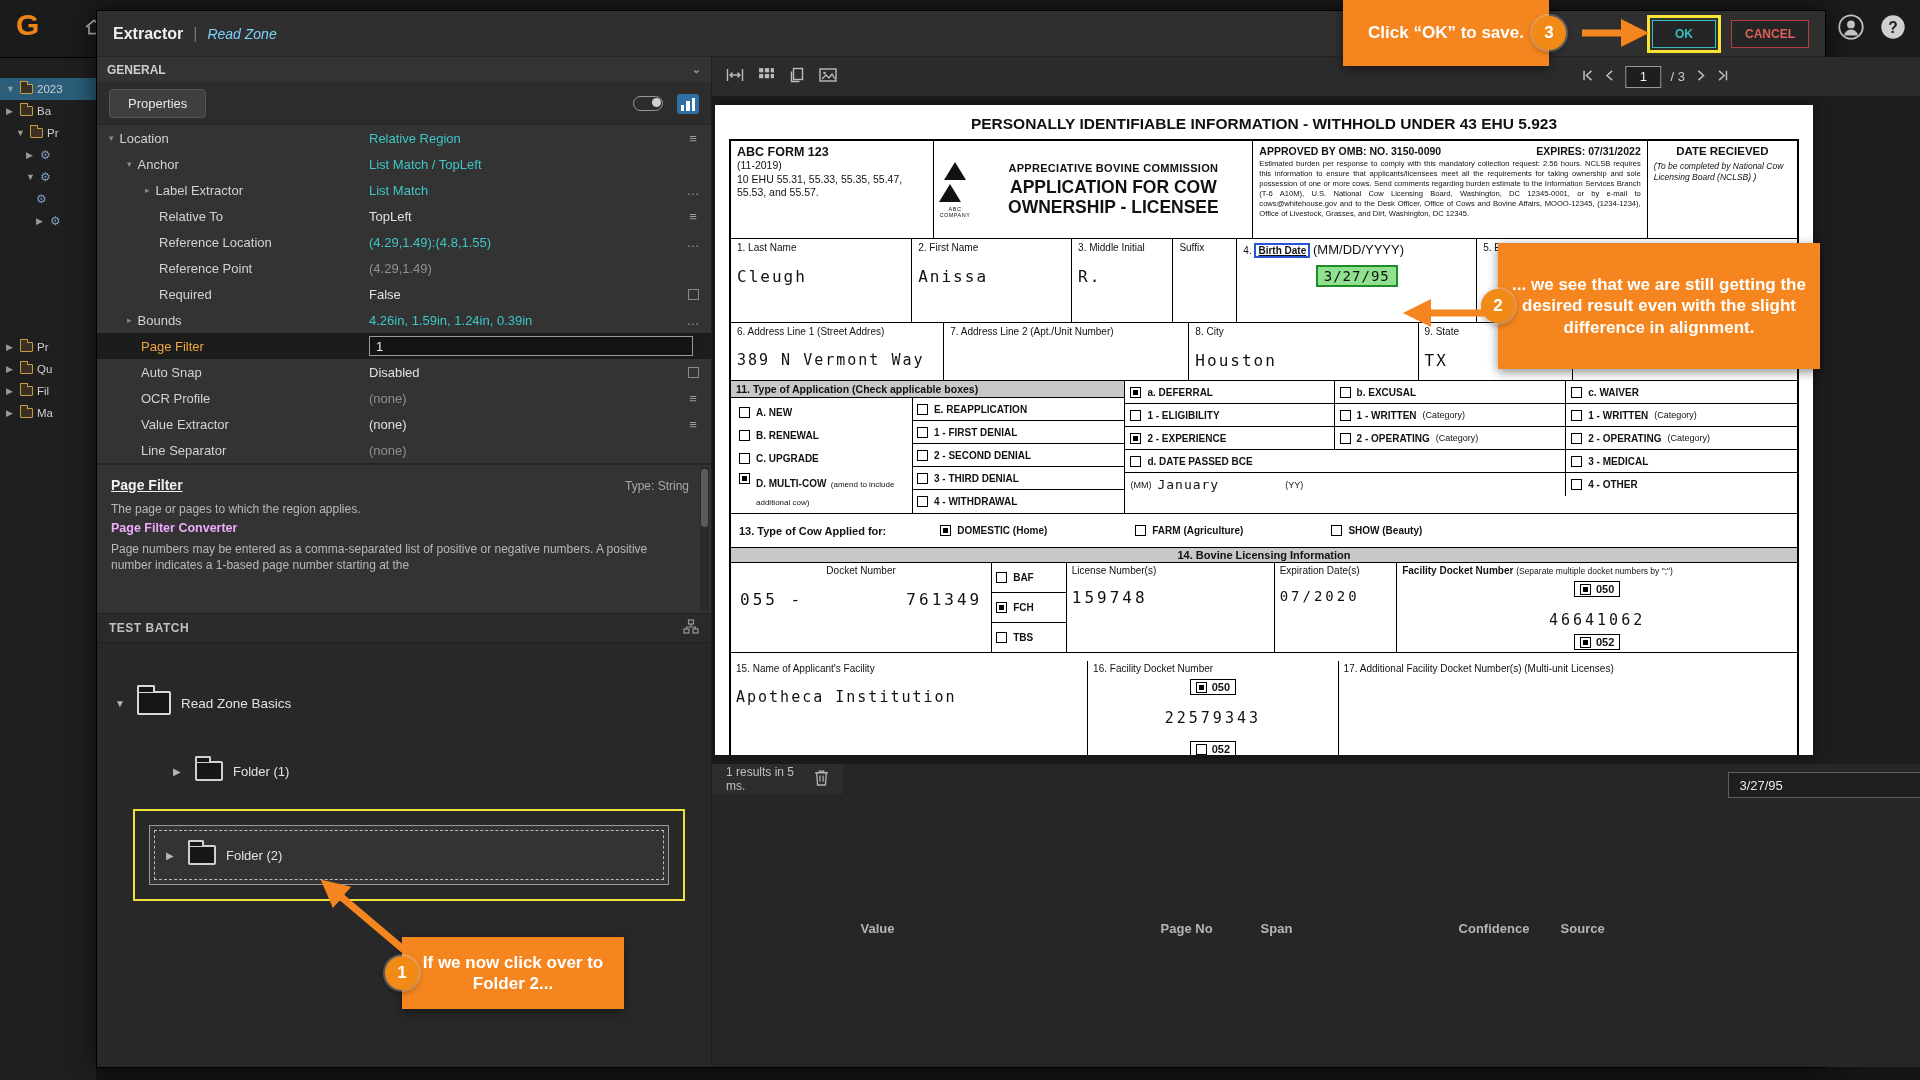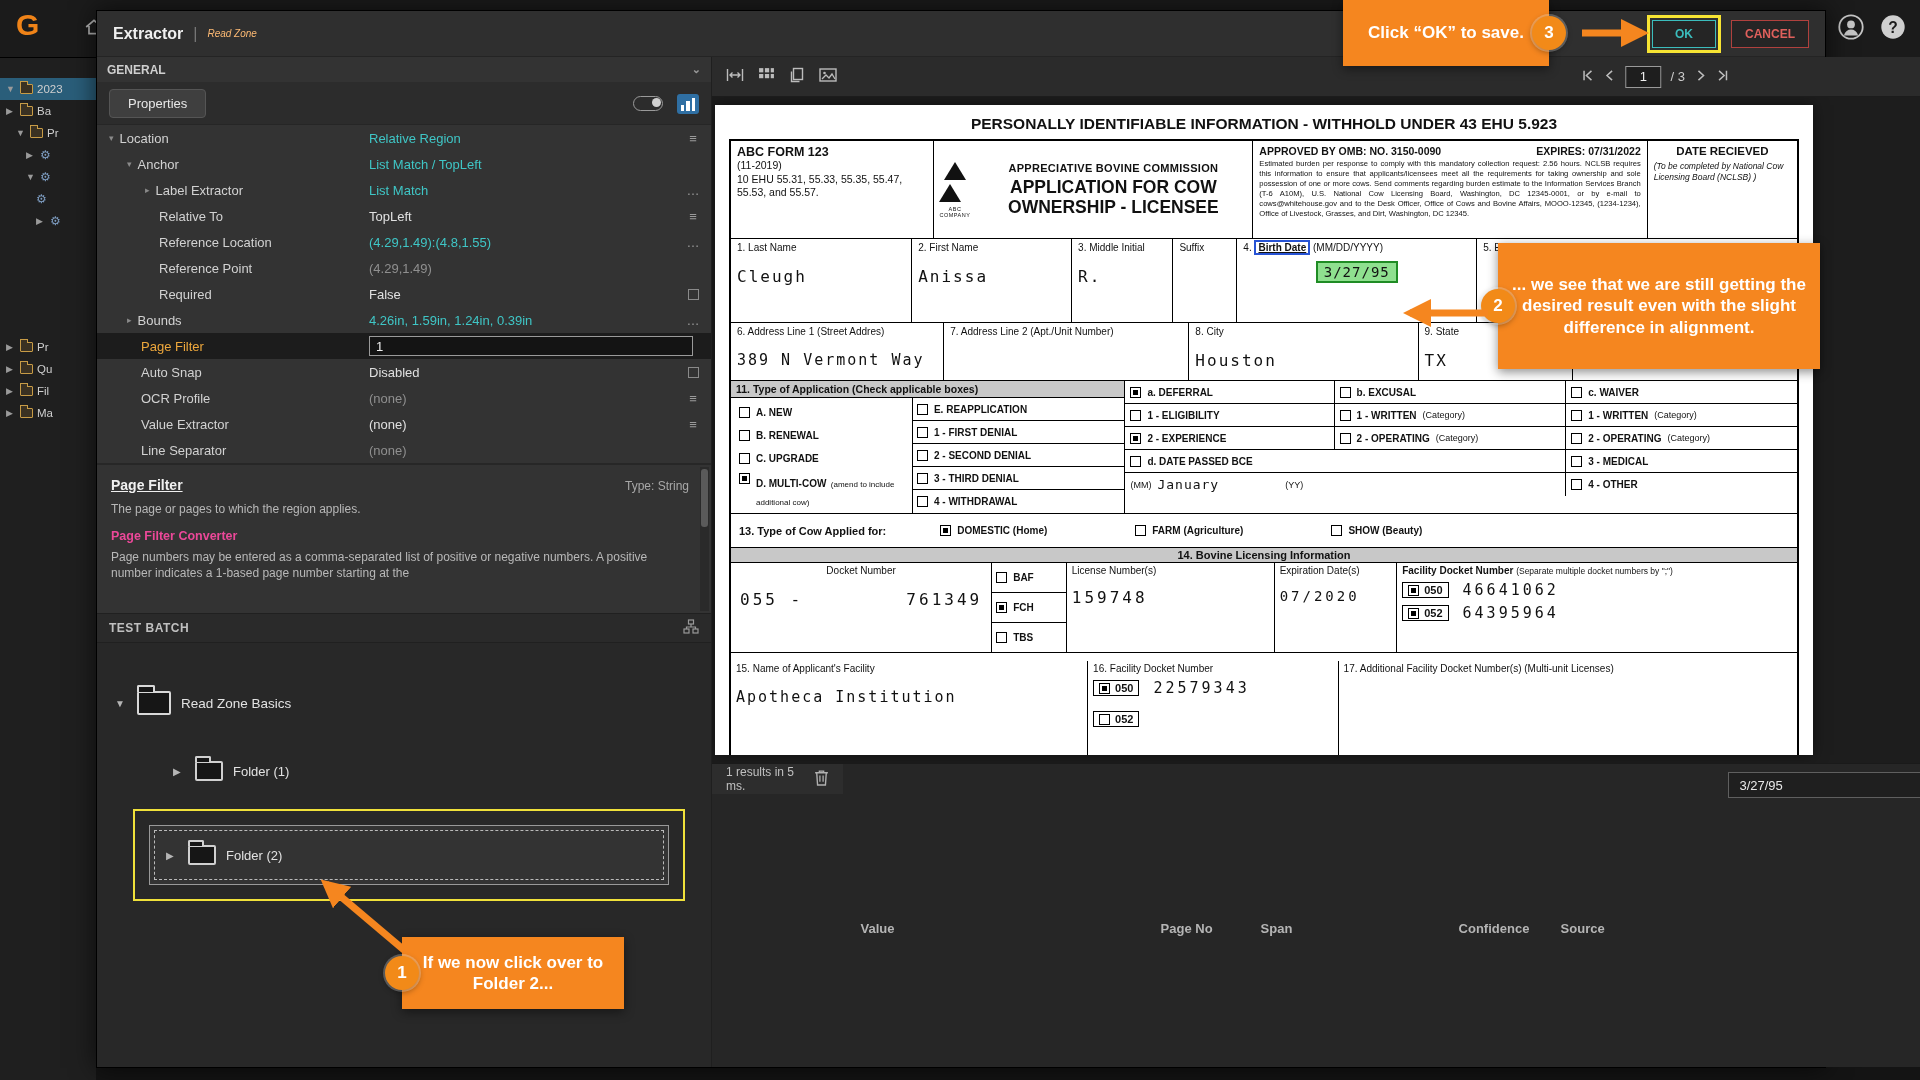--- a/index.html
+++ b/index.html
@@ -21,21 +21,21 @@
   .fold::before { content:""; position:absolute; top:-4px; left:-1px; width:6px; height:3px; border:1px solid #c79b46; border-bottom:none; background:#3a3122; }
   .gear { color:#7d9cc0; font-size:12px; }
   .ind1 { padding-left:16px; } .ind2 { padding-left:26px; } .ind3 { padding-left:36px; }
   .atspacer { height:104px; }
 
   
   #dialog { position:absolute; left:96px; top:10px; width:1730px; height:1058px; background:#2f2f2f; border:1px solid #000; box-shadow:0 0 24px rgba(0,0,0,.65); z-index:10; }
   #dlg-head { height:46px; display:flex; align-items:center; padding:0 16px; border-bottom:1px solid #242424; }
   #dlg-title { font-size:16px; font-weight:bold; color:#f0f0f0; }
   #dlg-sep { color:#777; margin:0 10px; }
-  #dlg-sub { font-style:italic; font-size:10px; color:#fdba74; }
+  #dlg-sub { font-style:italic; font-size:14px; color:#7dd3fc; }
   #dlg-spacer { flex:1; }
   .ok-wrap { border:3px solid #f7e433; padding:2px; }
   #ok-btn { width:64px; height:28px; background:#252525; border:1px solid #3bbdbd; color:#3bbdbd; font-weight:bold; font-size:12px; display:flex; align-items:center; justify-content:center; cursor:pointer; }
   #cancel-btn { margin-left:10px; width:78px; height:28px; background:#252525; border:1px solid #b0413e; color:#e0605c; font-weight:bold; font-size:12px; display:flex; align-items:center; justify-content:center; }
   #dlg-body { position:absolute; left:0; top:46px; right:0; bottom:0; display:flex; }
 
   
   #leftcol { width:615px; flex:none; background:#333; border-right:1px solid #1f1f1f; display:flex; flex-direction:column; }
   #tabsrow { height:42px; background:#2c2c2c; display:flex; align-items:center; padding:0 12px; border-bottom:1px solid #262626; }
   #props-tab { background:#3f3f3f; border:1px solid #555; border-radius:4px; color:#e8e8e8; font-size:13px; padding:6px 18px; }
@@ -58,21 +58,21 @@
   .teal { color:#3fc6c6; } .plain { color:#e0e0e0; } .dim { color:#8f8f8f; }
   .picon { color:#9a9a9a; font-size:13px; text-align:center; }
   .pcheck { width:11px; height:11px; border:1px solid #8a8a8a; margin:0 auto; }
   .pf-input { grid-column:2 / 4; margin-right:18px; height:20px; border:1px solid #9a9a9a; background:#141414; color:#eee; font-size:13px; padding:1px 6px; line-height:17px; }
 
   #helpsec { position:relative; min-height:150px; border-top:2px solid #272727; padding:12px 22px 10px 14px; background:#333; }
   #help-head { display:flex; align-items:baseline; }
   #help-title { font-size:14px; font-weight:bold; color:#f0f0f0; text-decoration:underline; }
   #help-type { margin-left:auto; font-size:12px; color:#a8a8a8; }
   .helptxt { font-size:12px; color:#b8b8b8; margin-top:8px; line-height:1.35; }
-  #help-sub { font-size:12.5px; font-weight:bold; color:#ec4899; margin-top:12px; }
+  #help-sub { font-size:12.5px; font-weight:bold; color:#f0abfc; margin-top:4px; }
   #help-scroll { position:absolute; right:2px; top:2px; bottom:2px; width:9px; background:#2a2a2a; }
   #help-thumb { position:absolute; top:2px; left:1px; width:7px; height:58px; background:#5a5a5a; border-radius:3px; }
 
   #batchbar { height:30px; background:#2a2a2a; border-top:1px solid #202020; border-bottom:1px solid #202020; display:flex; align-items:center; padding:0 12px; }
   #batchbar span.t { font-size:12px; font-weight:bold; letter-spacing:.5px; color:#c0c0c0; }
   #batchbar .icon { margin-left:auto; color:#9a9a9a; }
 
   #treearea { flex:1; background:#282828; padding-top:36px; overflow:hidden; }
   .trow { display:flex; align-items:center; gap:10px; color:#e2e2e2; }
   .trow .exp { font-size:10px; color:#b5b5b5; width:12px; }
@@ -171,21 +171,21 @@
   #s14body { display:grid; grid-template-columns:24.5% 7% 19.5% 11.5% 37.5%; height:90px; }
   #s14body > div { border-right:1px solid #000; padding:2px 5px; overflow:hidden; }
   #s14body > div:last-child { border-right:none; }
   .docketlbl { text-align:center; font-size:10px; }
   .docketvals { display:flex; justify-content:space-between; margin-top:14px; font-size:16px; letter-spacing:3px; padding:0 4px; }
   #bafcol { padding:0 !important; display:flex; flex-direction:column; }
   #bafcol .fitem { flex:1; border-bottom:1px solid #000; }
   #bafcol .fitem:last-child { border-bottom:none; }
   .cellval { font-size:16px; letter-spacing:3px; margin-top:12px; }
   .facnote { font-size:8.5px; font-weight:normal; }
-  .facrow { display:flex; align-items:center; gap:14px; margin-top:5px; }
+  .facrow { display:flex; align-items:center; gap:14px; margin-top:5px;flex-direction:column; }
   .faccode { border:1px solid #000; display:inline-flex; align-items:center; gap:5px; padding:1px 5px; font-size:11px; font-weight:bold; }
   .facval { font-size:15px; letter-spacing:3px; }
 
   #s15 { display:grid; grid-template-columns:33.5% 23.5% 43%; height:104px; }
   #s15 > div { border-right:1px solid #000; padding:2px 5px; }
   #s15 > div:last-child { border-right:none; }
 
   
   .callout { position:absolute; background:#f5861f; color:#fff; font-weight:bold; font-size:17px; line-height:1.25; display:flex; align-items:center; justify-content:center; text-align:center; box-shadow:0 3px 10px rgba(0,0,0,.45); z-index:55; }
   .stepnum { position:absolute; width:34px; height:34px; border-radius:50%; background:#f28a18; color:#fff; font-weight:bold; font-size:17px; display:flex; align-items:center; justify-content:center; box-shadow:0 0 0 2px rgba(255,255,255,.25), 0 2px 6px rgba(0,0,0,.4); z-index:56; }
@@ -558,21 +558,21 @@
                   <div class="fval tw">Anissa</div>
                 </div>
               <div>
                   <div class="flabel">3.  Middle Initial</div>
                   <div class="fval tw">R.</div>
                 </div>
               <div>
                   <div class="flabel">Suffix</div>
                 </div>
               <div>
-                <div class="flabel"><span>4.</span> <span class="lbl-match">Birth Date</span> <span style="font-size:10px">(MM/DD/YYYY)</span></div>
+                <div class="flabel"><span>4.</span> <span class="lbl-match">Birth Date</span> <span style="font-size:13px">(MM/DD/YYYY)</span></div>
                 <div style="text-align:center"><span class="bd-green tw">3/27/95</span></div>
               </div>
               <div>
                   <div class="flabel">5.  E-mail Addr</div>
                 </div>
             </div>
 
             <div id="fr2">
               <div>
                   <div class="flabel">6.  Address Line 1 (Street Addres)</div>

